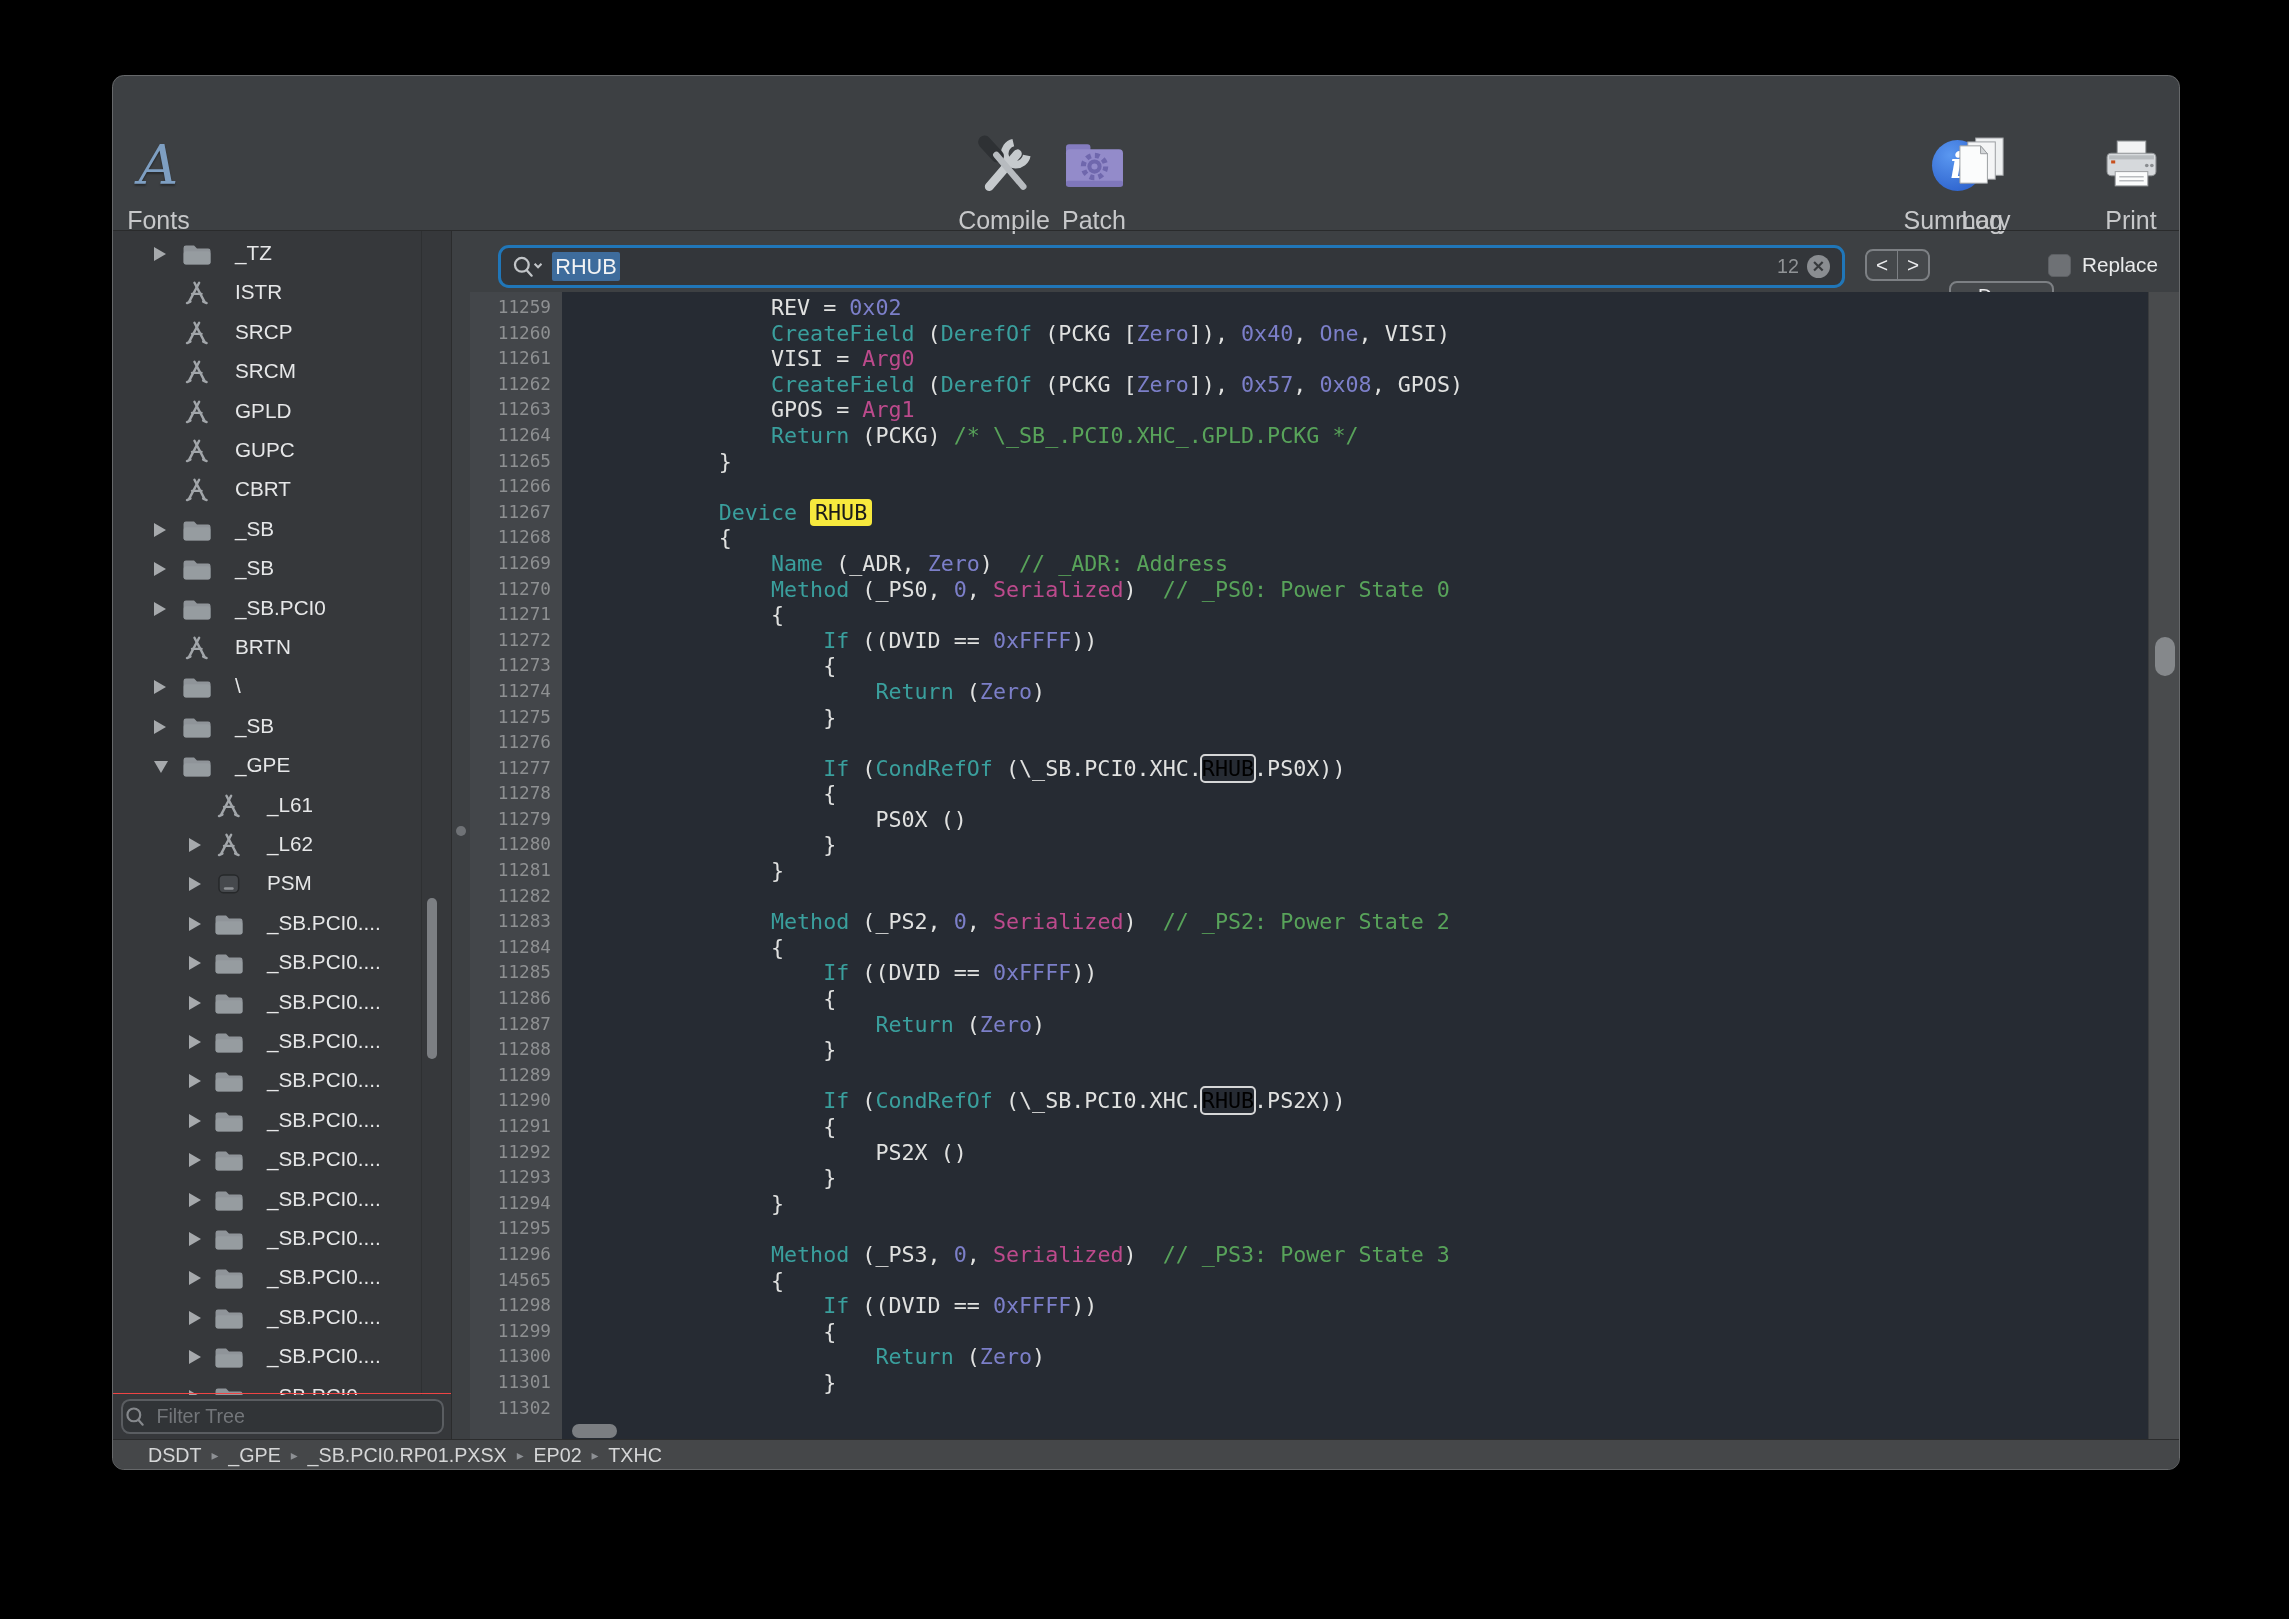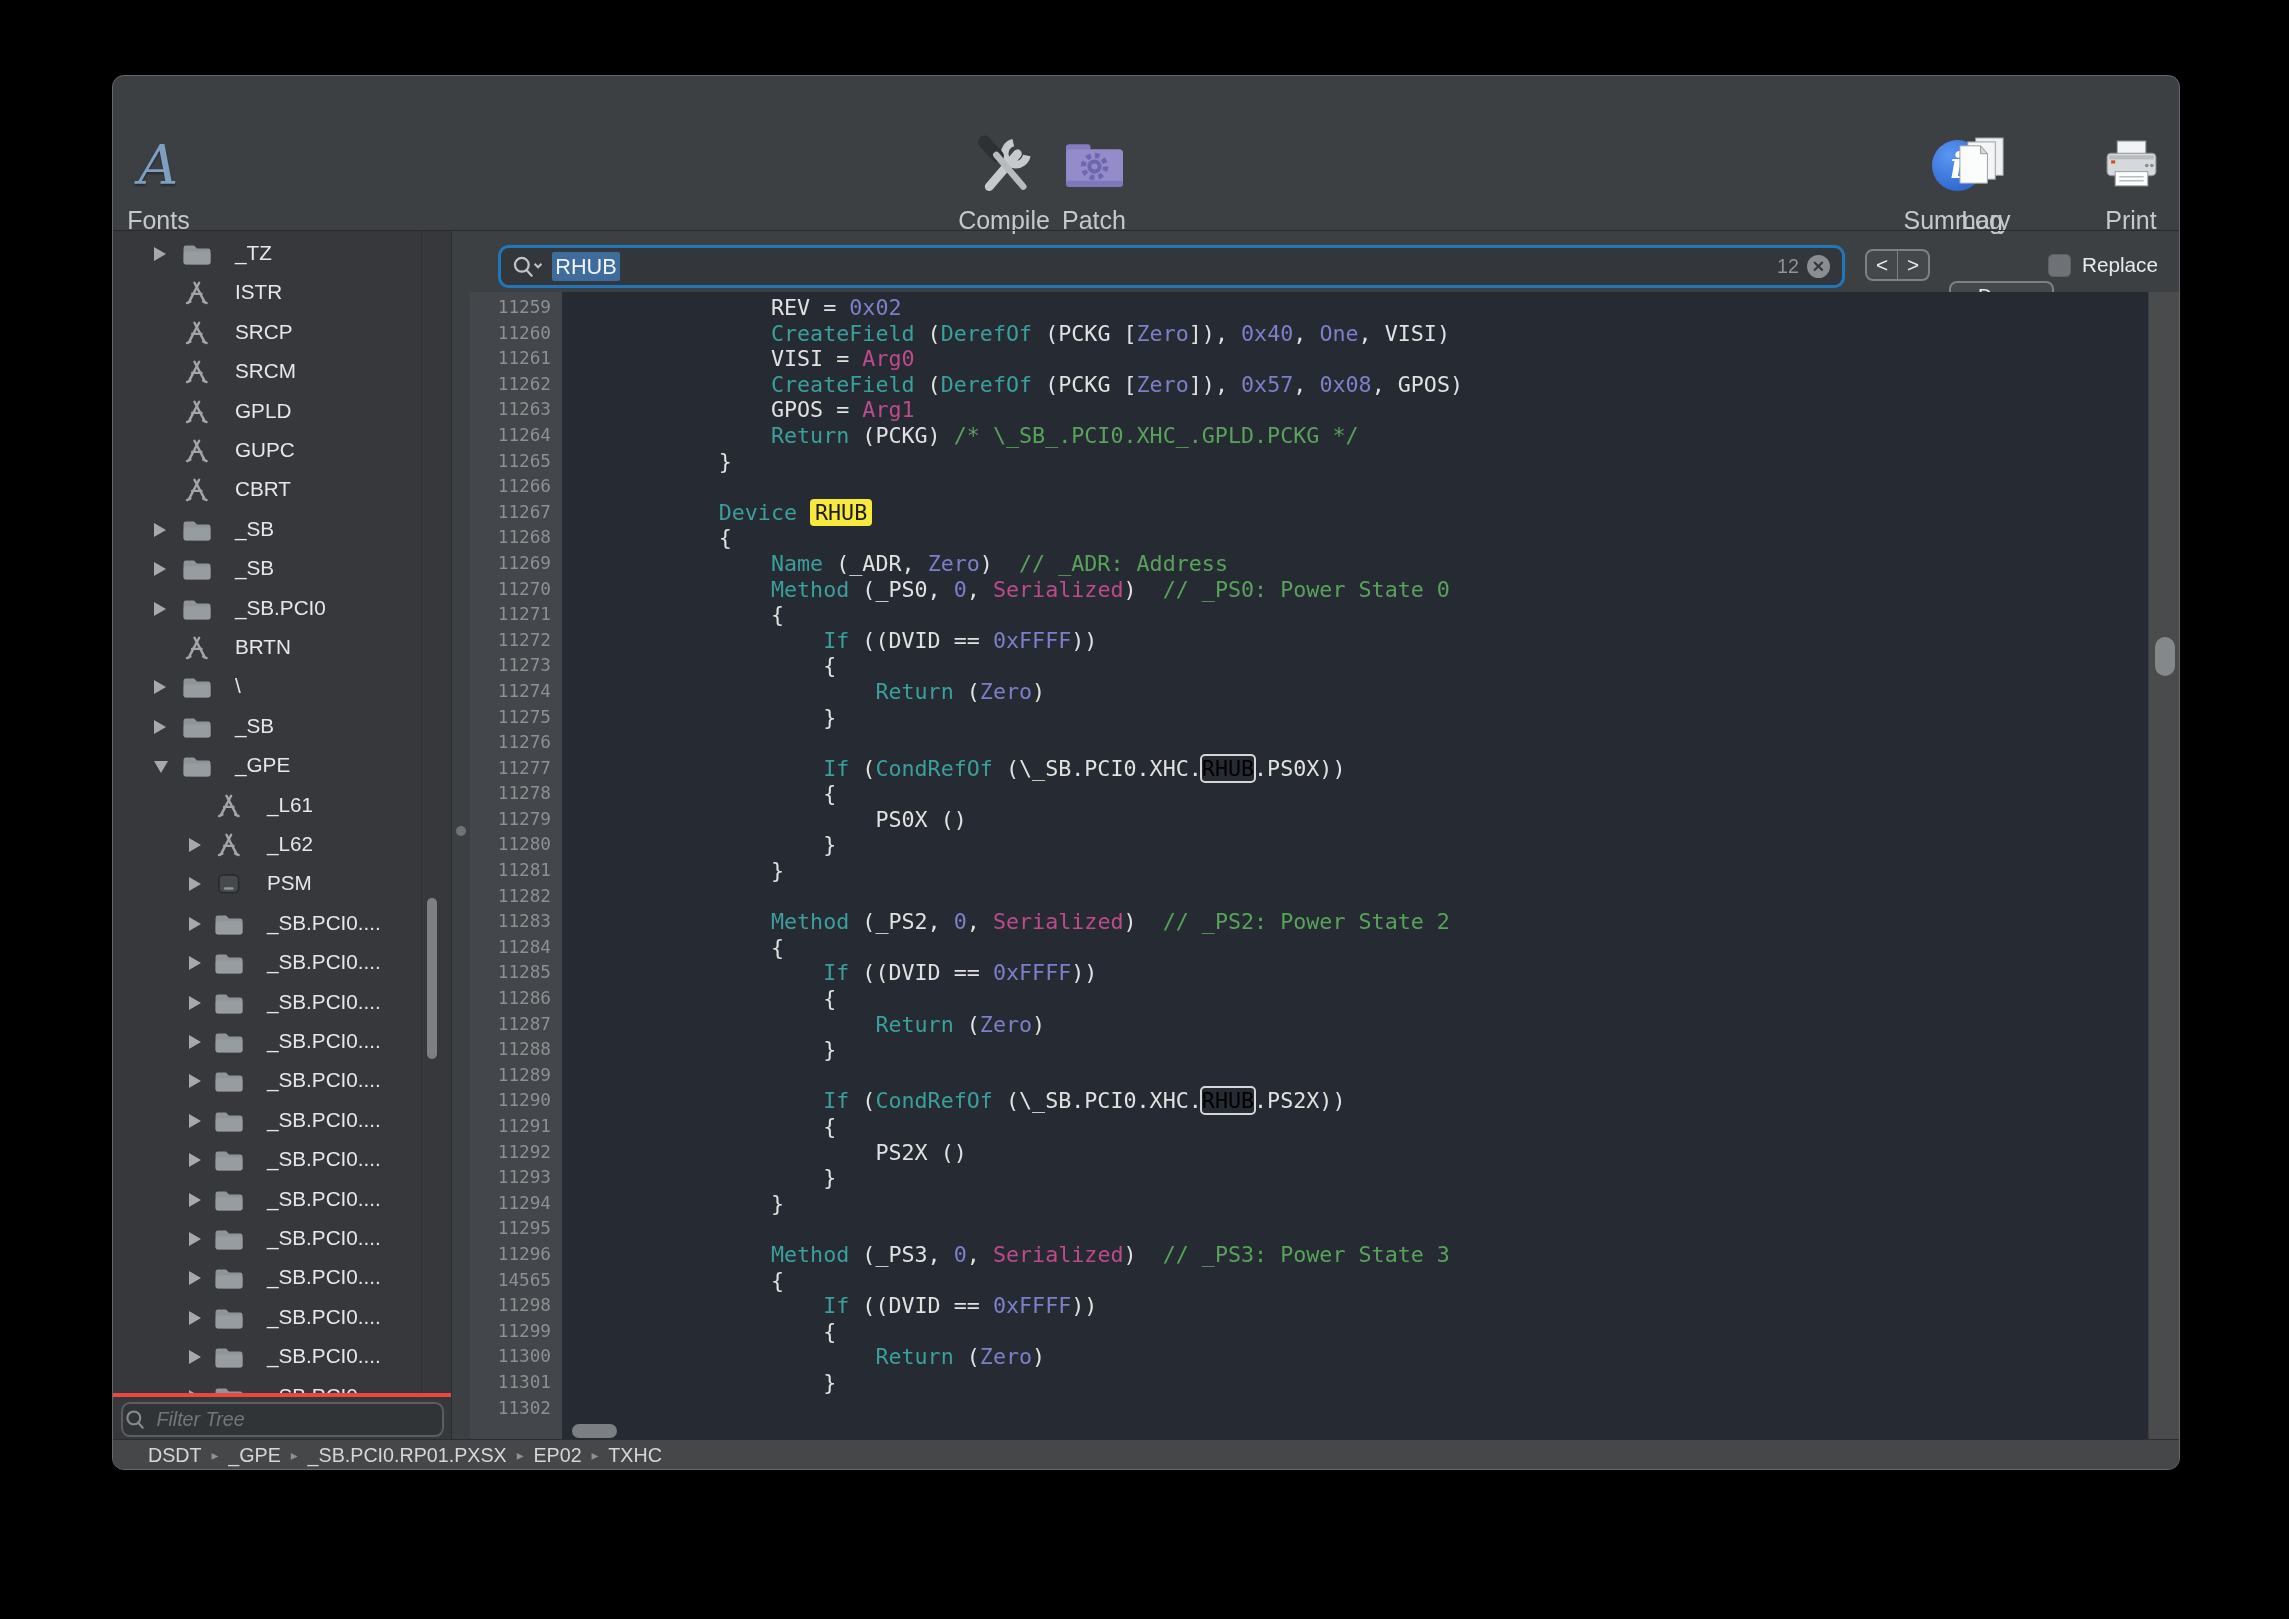--- a/index.html
+++ b/index.html
@@ -48,21 +48,21 @@
   .tree{position:absolute;left:0;top:0;width:338px;height:1164px;overflow:hidden;}
   .tree-row{position:absolute;left:0;width:338px;height:39px;}
   .tri{position:absolute;top:12.8px;width:0;height:0;border-left:12.8px solid #a6a9ac;
        border-top:7.9px solid transparent;border-bottom:7.9px solid transparent;}
   .tri.down{border-left:7.9px solid transparent;border-right:7.9px solid transparent;
             border-top:12.8px solid #a6a9ac;border-bottom:none;top:14.8px;}
   .tree-ic{position:absolute;top:6.9px;width:29.6px;height:25.6px;display:flex;align-items:center;justify-content:center;}
   .tree-lb{position:absolute;top:6.9px;color:#e6e7e8;font-size:20.7px;white-space:nowrap;}
   .side-edge{position:absolute;left:308px;top:0;width:1px;height:1164px;background:#2e3032;}
   .side-scroll{position:absolute;left:314px;top:667px;width:9.9px;height:161px;border-radius:4.9px;background:#7c7f83;}
-  .filter-row{position:absolute;left:0;top:1162px;width:338px;height:46px;border-top:4px solid #ef4444;font-style:italic;}
+  .filter-row{position:absolute;left:0;top:1162px;width:338px;height:46px;border-top:1px solid #ef4444;}
   .filter-field{position:absolute;left:7.9px;top:4.9px;width:323px;height:35px;box-sizing:border-box;
                 border:2px solid #5a5d61;border-radius:8.9px;background:#313437;display:flex;align-items:center;}
   .filter-field .ph{color:#73767a;font-size:19.7px;margin-left:7.9px;}
   
   .splitter{position:absolute;left:338px;top:155px;width:18.7px;height:1209px;background:#3d4043;border-left:1px solid #2b2c2d;}
   .split-dot{position:absolute;left:3.9px;top:595px;width:9.9px;height:9.9px;border-radius:50%;background:#6f7276;}
   
   .gutter{position:absolute;left:357px;top:216px;width:93px;height:1148px;background:#43464a;}
   .codearea{position:absolute;left:449px;top:216px;width:1586px;height:1148px;background:#262b33;overflow:hidden;}
   .gut-lines{position:absolute;left:0;top:3px;width:81px;text-align:right;

